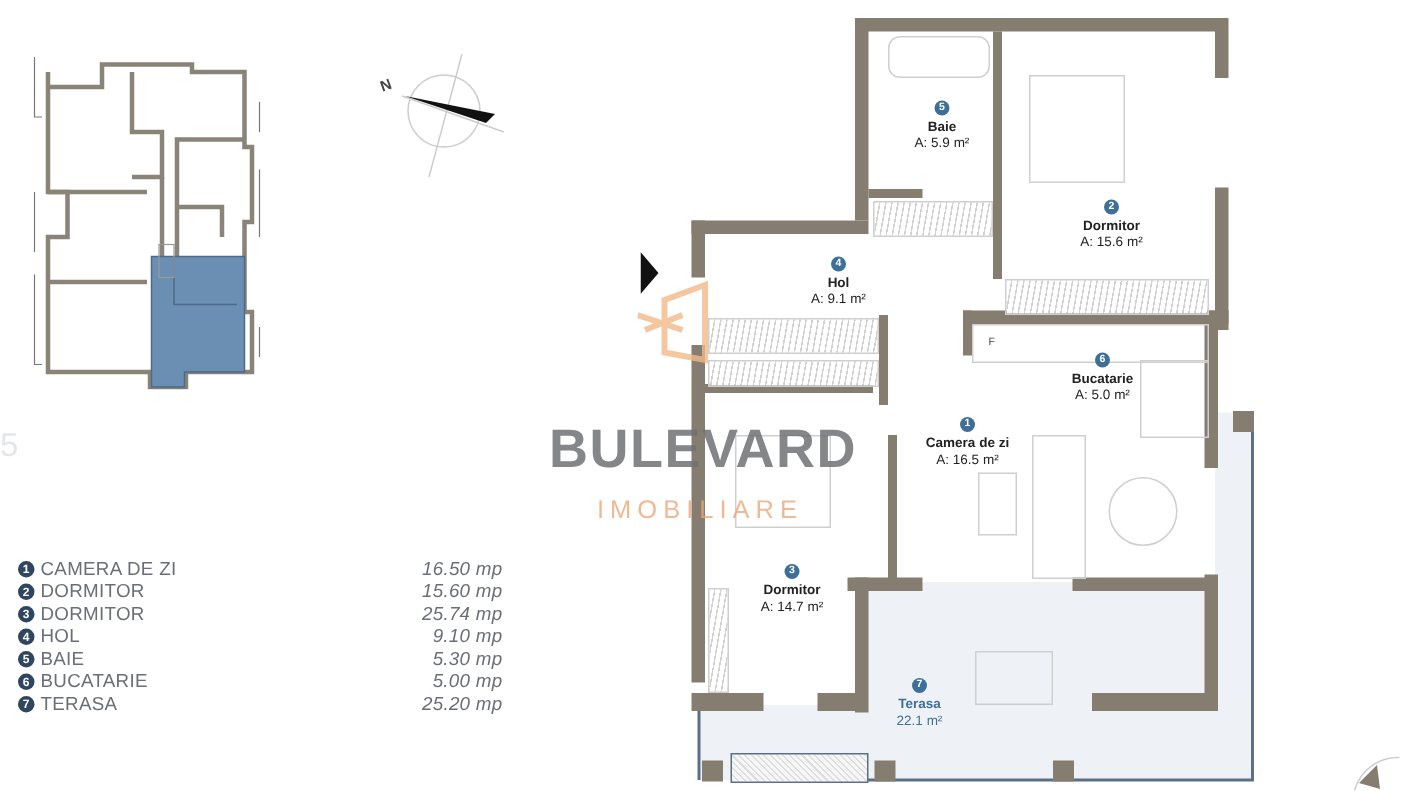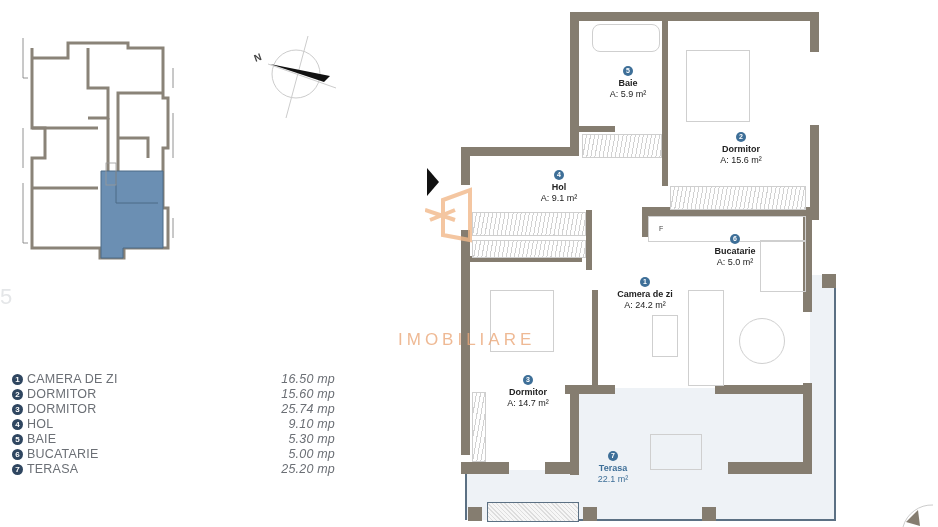--- a/index.html
+++ b/index.html
@@ -148,37 +148,38 @@
   <div class="furn" style="left:686px;top:50px;width:62px;height:70px;"></div>
   <div class="furn" style="left:490px;top:290px;width:62px;height:60px;"></div>
   <div class="furn" style="left:648px;top:216px;width:156px;height:24px;"></div>
   <div class="furn" style="left:760px;top:240px;width:44px;height:50px;"></div>
   <div class="furn" style="left:688px;top:290px;width:34px;height:94px;"></div>
   <div class="furn" style="left:652px;top:315px;width:24px;height:40px;"></div>
   <div class="furn" style="left:739px;top:318px;width:44px;height:44px;border-radius:50%;"></div>
   <div class="furn" style="left:650px;top:434px;width:50px;height:34px;"></div>
   <span class="abs" style="left:659px;top:225px;font-size:7px;color:#444;">F</span>
 
-  <div class="room-label" style="left:610px;top:276px;width:70px;"><span class="rn">1</span><span class="rname">Camera de zi</span><span class="rarea">A: 24.2 m²</span></div>
+  <div class="room-label" style="left:610px;top:276px;width:70px;"><span class="rn">1</span><span class="rname">Camera de zi</span><span class="rarea">A: 16.5 m²</span></div>
   <div class="room-label" style="left:706px;top:131px;width:70px;"><span class="rn">2</span><span class="rname">Dormitor</span><span class="rarea">A: 15.6 m²</span></div>
   <div class="room-label" style="left:493px;top:374px;width:70px;"><span class="rn">3</span><span class="rname">Dormitor</span><span class="rarea">A: 14.7 m²</span></div>
   <div class="room-label" style="left:524px;top:169px;width:70px;"><span class="rn">4</span><span class="rname">Hol</span><span class="rarea">A: 9.1 m²</span></div>
   <div class="room-label" style="left:593px;top:65px;width:70px;"><span class="rn">5</span><span class="rname">Baie</span><span class="rarea">A: 5.9 m²</span></div>
   <div class="room-label" style="left:700px;top:233px;width:70px;"><span class="rn">6</span><span class="rname">Bucatarie</span><span class="rarea">A: 5.0 m²</span></div>
   <div class="room-label terasa" style="left:578px;top:450px;width:70px;"><span class="rn">7</span><span class="rname" style="color:#3e6f98">Terasa</span><span class="rarea" style="color:#3e6f98">22.1 m²</span></div>
 
   <svg class="abs" style="left:427px;top:168px" width="12" height="28" viewBox="0 0 12 28">
       <polygon points="0,0 12,14 0,28" fill="#111"></polygon>
     </svg>
 
   <svg class="abs" style="left:425px;top:185px" width="60" height="60" viewBox="0 0 60 60">
       <g fill="none" stroke="#f2b98a" stroke-width="4" opacity="0.8">
         <path d="M18 15 L45 5 L45 55 L18 50 Z"></path>
         <path d="M0 25 L30 35 M5 35 L30 25"></path>
       </g>
     </svg>
+  <div class="brand">BULEVARD</div>
   <div class="brand-sub">IMOBILIARE</div>
 
   <svg class="abs" style="left:898px;top:500px" width="40" height="27" viewBox="0 0 40 27">
       <path d="M5 27 A30 30 0 0 1 35 5" fill="none" stroke="#ccc"></path>
       <polygon points="8,22 20,10 22,26" fill="#857d70"></polygon>
     </svg>
 </div>
 
 </body></html>

